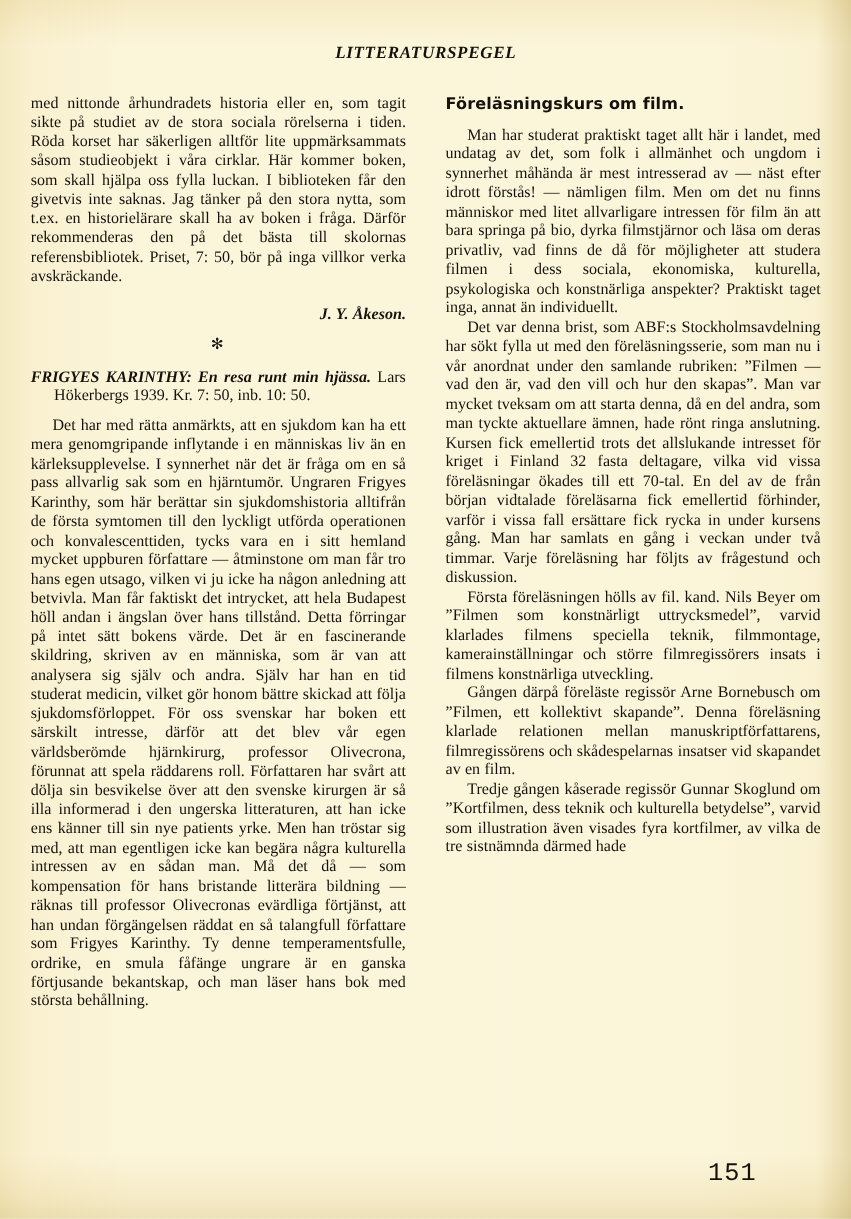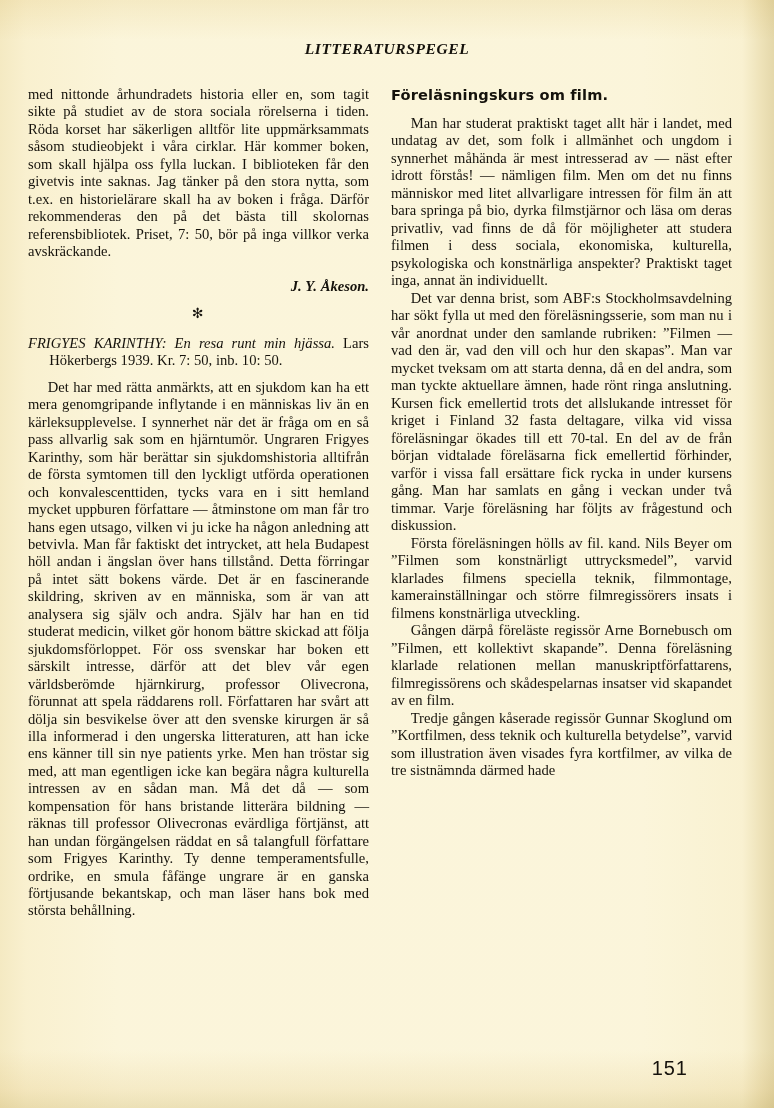--- a/index.html
+++ b/index.html
@@ -47,21 +47,21 @@
     letter-spacing: 0.6px;
     font-family: "Liberation Serif", "DejaVu Serif", serif;
   }
 
   .columns {
     position: absolute;
     top: 86px;
     left: 28px;
     width: 718px;
     display: flex;
-    gap: 22px;
+    gap: 36px;
   }
   .col {
     width: 341px;
     flex: 0 0 341px;
   }
 
   p, .cite, .signature {
     margin: 0;
     font-size: 14.6px;
     line-height: 17.45px;
@@ -97,43 +97,43 @@
   .cite-block {
     margin: 0 0 9px 0;
     font-size: 14.6px;
     line-height: 17.45px;
     text-align: justify;
     padding-left: 1.45em;
     text-indent: -1.45em;
   }
   .cite-block .work {
     font-style: italic;
-    font-weight: 400;
+    font-weight: 700;
   }
   .cite-block .pub {
     font-style: normal;
     font-weight: 400;
   }
 
   .col-head {
     font-family: "DejaVu Sans", "Liberation Sans", sans-serif;
     font-weight: 700;
     font-size: 14.6px;
     line-height: 1.2;
     text-align: left;
     margin: 0 0 11px 0;
     letter-spacing: 0.15px;
   }
 
   .folio {
     position: absolute;
     right: 86px;
     bottom: 28px;
-    font-size: 20px;
-    font-family: Liberation Sans, sans-serif;
+    font-size: 23px;
+    font-family: Liberation Mono, monospace;
     letter-spacing: 1px;
   }
 
   
   .col.right p { line-height: 17.5px; }
 </style>
 </head>
 <body>
 
 <div class="paper"></div>

